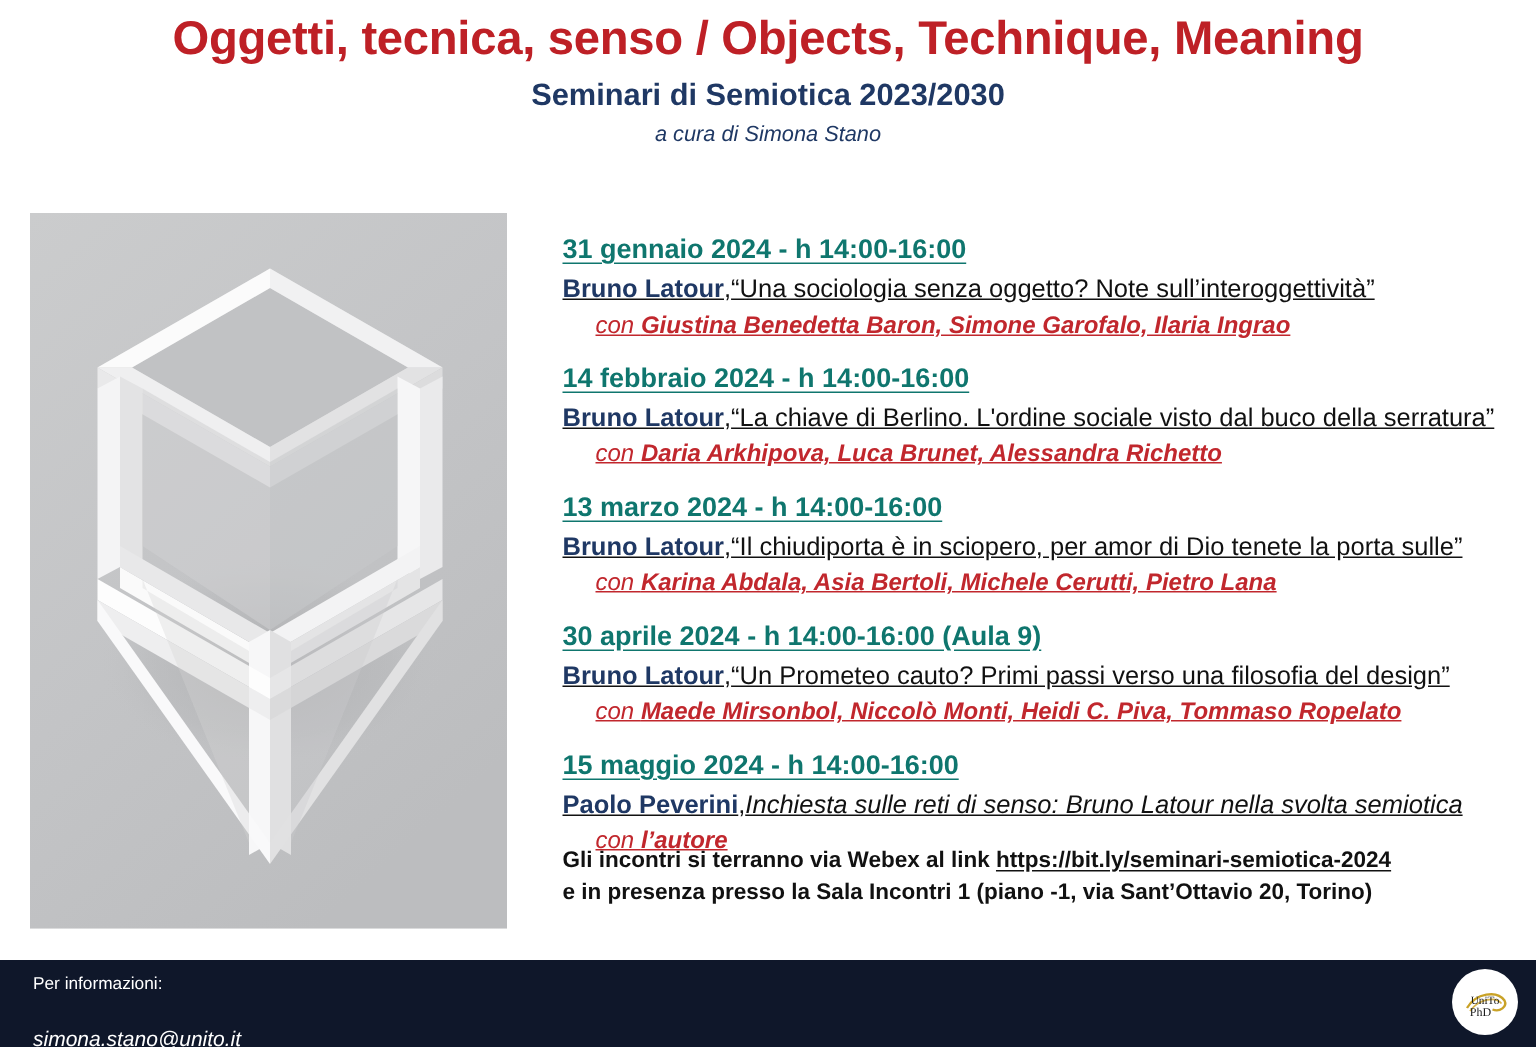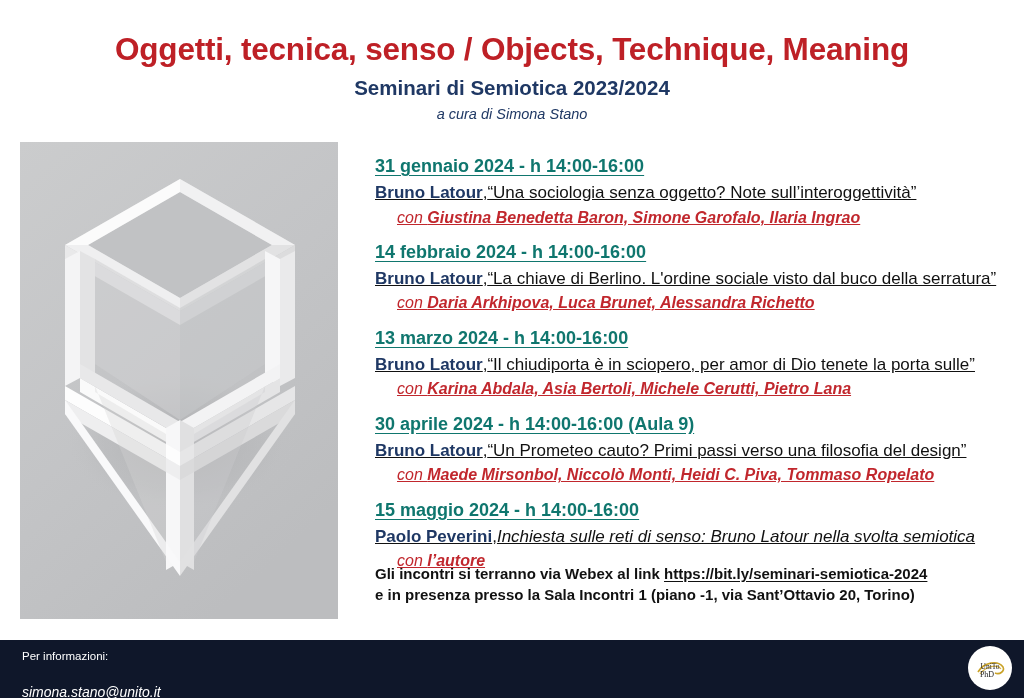--- a/index.html
+++ b/index.html
@@ -15,21 +15,21 @@
     font-family: "Liberation Sans", sans-serif;
     color: #000000;
   }
 
   
   .header {
     position: absolute;
     top: 0;
     left: 0;
     width: 1024px;
-    padding-top: 32px;
+    padding-top: 8px;
     text-align: center;
   }
   .poster-title {
     font-size: 31.5px;
     font-weight: bold;
     color: #BE2026;
     letter-spacing: -0.2px;
     line-height: 1.1;
     margin: 0;
   }
@@ -186,21 +186,21 @@
     overflow: hidden;
     flex: 0 0 auto;
   }
   .logo svg { display: block; }
 </style>
 </head>
 <body>
 
 <div class="header">
   <h1 class="poster-title">Oggetti, tecnica, senso / Objects, Technique, Meaning</h1>
-  <div class="poster-subtitle">Seminari di Semiotica 2023/2024</div>
+  <div class="poster-subtitle">Seminari di Semiotica 2023/2030</div>
   <div class="poster-curator">a cura di Simona Stano</div>
 </div>
 
 <div class="cube-panel">
   <svg width="318" height="477" viewBox="0 0 318 477" aria-hidden="true">
     <defs>
       <linearGradient id="bg" x1="0" y1="0" x2="0.6" y2="1">
         <stop offset="0%" stop-color="#cbcccd"></stop>
         <stop offset="55%" stop-color="#c3c4c6"></stop>
         <stop offset="100%" stop-color="#bcbdbf"></stop>

